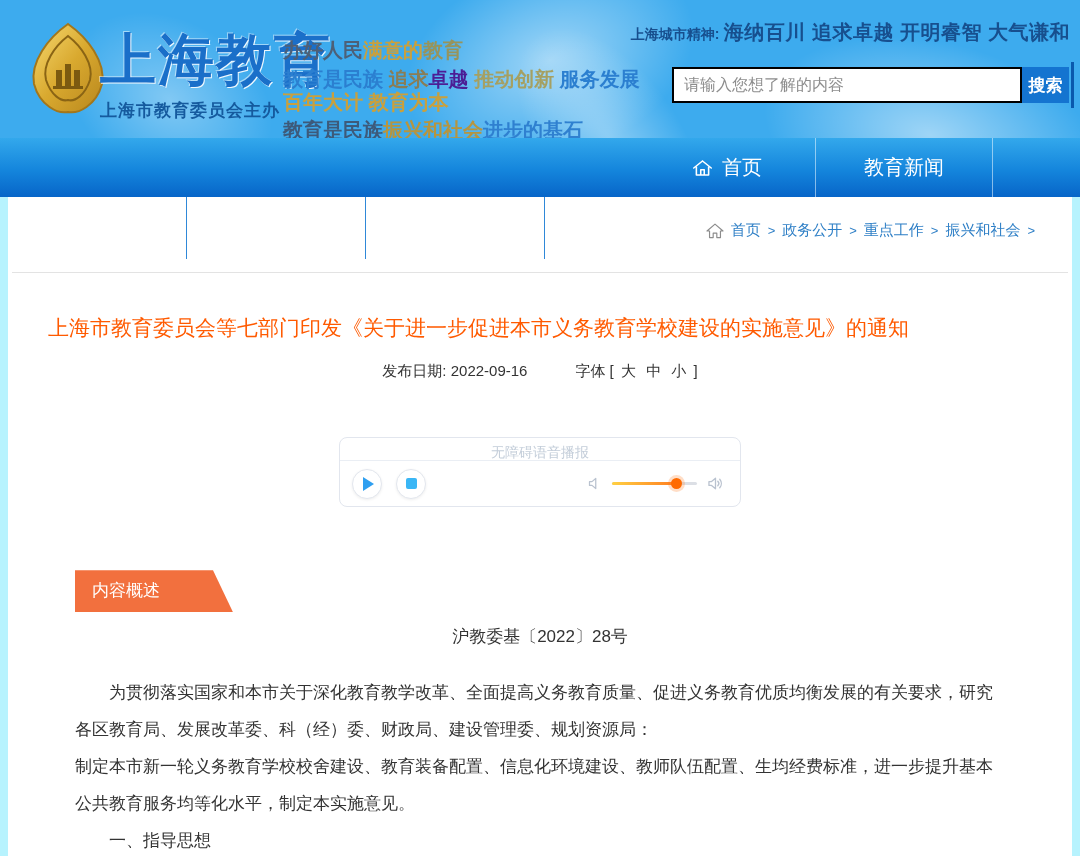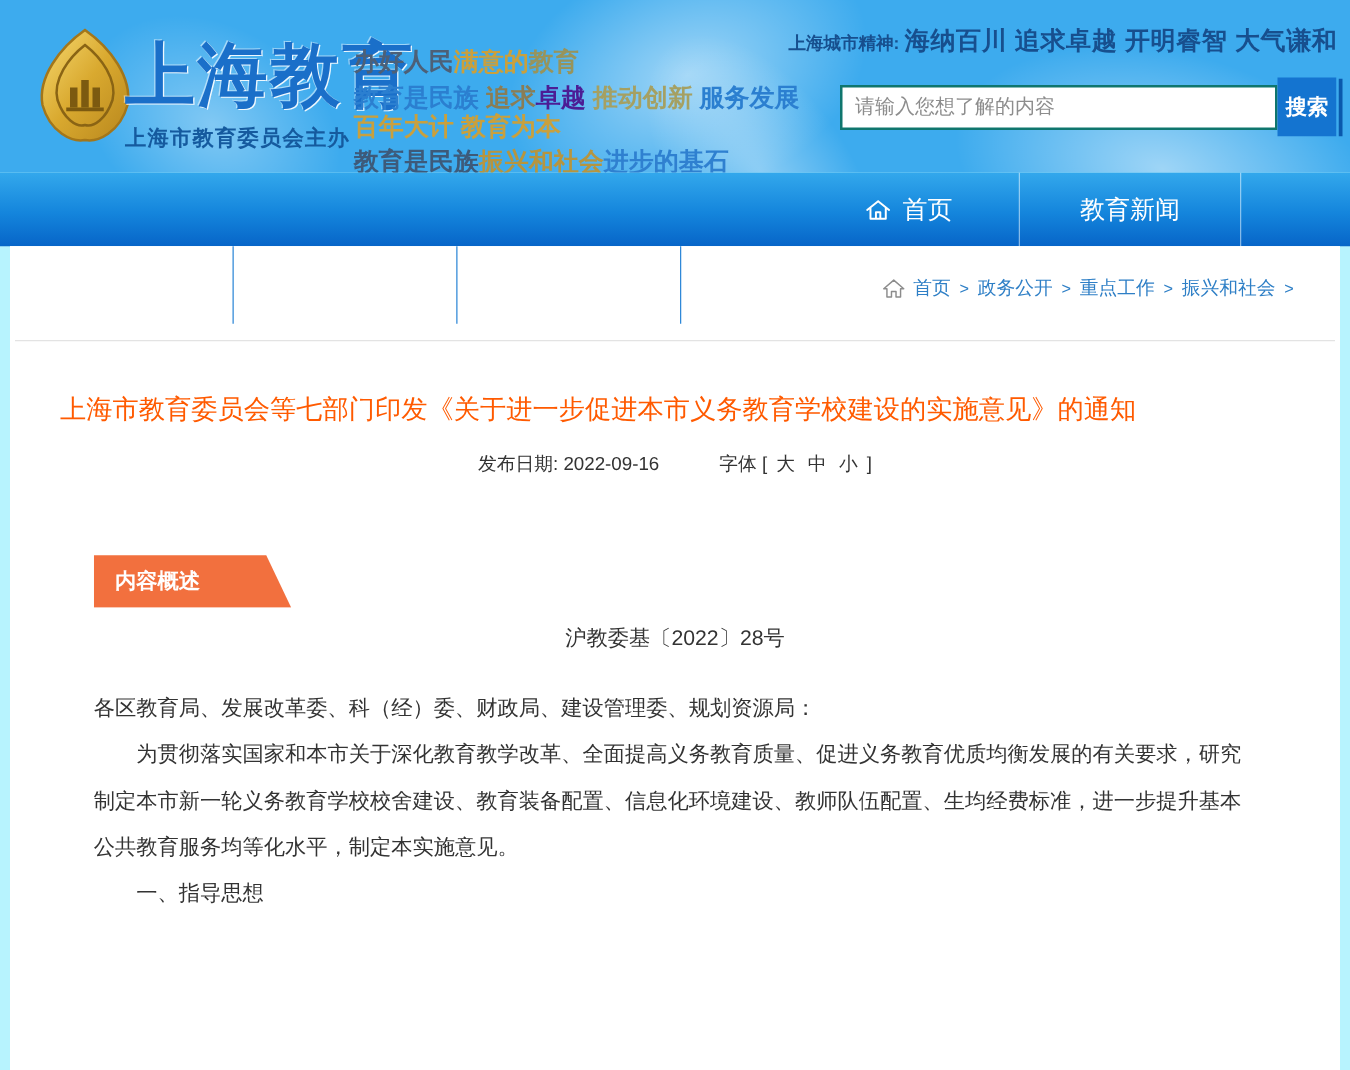--- a/index.html
+++ b/index.html
@@ -40,27 +40,27 @@
   .slogan-line { margin-bottom:9px; }
   .slogan-line.l2 { margin-bottom:3px; }
   .slogan-line.l3 { margin-bottom:8px; }
 
   .spirit { position:absolute; top:19px; right:10px; color:#174f8e; white-space:nowrap; }
   .spirit-label { font-size:14px; font-weight:bold; }
   .spirit-value { font-size:20px; font-weight:bold; letter-spacing:.5px; }
 
   .searchbar { position:absolute; top:62px; right:6px; display:flex; align-items:center; }
   .search-input {
-    width:350px; height:36px; border:2px solid #0f766e; padding:0 10px;
+    width:350px; height:36px; border:2px solid #000000; padding:0 10px;
     font-size:16px; color:#555; background:#fff; outline:none;
     font-family:"Liberation Sans","DejaVu Sans",sans-serif;
   }
   .search-input::placeholder { color:#8d8d8d; }
   .search-btn {
-    width:47px; height:47px; border:none; background:#1474d0; color:#fff;
+    width:47px; height:36px; border:none; background:#1474d0; color:#fff;
     font-size:17px; font-weight:bold; cursor:pointer; padding:0;
     font-family:"Liberation Sans","DejaVu Sans",sans-serif;
   }
   .search-edge { width:3px; height:46px; background:#0a59ad; margin-left:2px; }
 
   
   .nav {
     height:59px; display:flex; justify-content:flex-end; align-items:stretch;
     background:linear-gradient(180deg,#33a8ec 0%,#1485dc 55%,#0765c8 100%);
   }
@@ -120,21 +120,21 @@
   .vol-track { position:relative; width:85px; height:3px; background:#dcdfe5; border-radius:2px; cursor:pointer; }
   .vol-fill { position:absolute; left:0; top:0; height:3px; border-radius:2px; background:linear-gradient(90deg,#ffd043,#ff7d1f); }
   .vol-thumb {
     position:absolute; right:-5px; top:-4px; width:11px; height:11px; border-radius:50%;
     background:#ff6a00; box-shadow:0 0 0 3px rgba(255,122,31,.25); cursor:pointer;
   }
 
   .banner {
     margin:63px 0 0 67px; width:158px; height:42px; background:#f2703e;
     clip-path:polygon(0 0,138px 0,158px 100%,0 100%);
-    color:#fff; font-size:17px; font-weight:bold; line-height:42px; padding-left:17px;
+    color:#fff; font-size:17px; font-weight:normal; line-height:42px; padding-left:17px;
   }
   .doc-num { margin-top:13px; text-align:center; font-size:17px; color:#333; }
 
   .body-text { margin:26px 67px 0; font-size:17px; color:#333; line-height:37px; }
   .body-line { white-space:nowrap; }
   .indent { text-indent:2em; }
 </style>
 </head>
 <body>
 
@@ -245,26 +245,51 @@
     <div class="meta-item">
       <span>字体</span>
       <span>[</span>
       <span class="font-size-link">大</span>
       <span class="font-size-link">中</span>
       <span class="font-size-link">小</span>
       <span>]</span>
     </div>
   </div>
 
+  <div class="audio">
+    <div class="audio-title">无障碍语音播报</div>
+    <div class="audio-controls">
+      <button class="ctl-btn play-btn">
+        <span class="play-tri"></span>
+      </button>
+      <button class="ctl-btn">
+        <span class="stop-sq"></span>
+      </button>
+      <div class="vol">
+        <svg width="15" height="15" viewBox="0 0 24 24">
+          <path d="M4 9 H8 L14 4 V20 L8 15 H4 Z" fill="none" stroke="#b9c2cf" stroke-width="2" stroke-linejoin="round"></path>
+        </svg>
+        <div class="vol-track">
+          <div class="vol-fill" style="width:76%">
+            <div class="vol-thumb"></div>
+          </div>
+        </div>
+        <svg width="17" height="17" viewBox="0 0 26 24">
+          <path d="M3 9 H7 L13 4 V20 L7 15 H3 Z" fill="none" stroke="#b9c2cf" stroke-width="2" stroke-linejoin="round"></path>
+          <path d="M16.5 8.5 a5 5 0 0 1 0 7 M19.5 5.5 a10 10 0 0 1 0 13" fill="none" stroke="#b9c2cf" stroke-width="2" stroke-linecap="round"></path>
+        </svg>
+      </div>
+    </div>
+  </div>
 
   <div class="banner">内容概述</div>
 
   <div class="doc-num">沪教委基〔2022〕28号</div>
 
   <div class="body-text">
+    <div class="body-line indent">为贯彻落实国家和本市关于深化教育教学改革、全面提高义务教育质量、促进义务教育优质均衡发展的有关要求，研究</div>
     <div class="body-line">各区教育局、发展改革委、科（经）委、财政局、建设管理委、规划资源局：</div>
-    <div class="body-line indent">为贯彻落实国家和本市关于深化教育教学改革、全面提高义务教育质量、促进义务教育优质均衡发展的有关要求，研究</div>
     <div class="body-line">制定本市新一轮义务教育学校校舍建设、教育装备配置、信息化环境建设、教师队伍配置、生均经费标准，进一步提升基本</div>
     <div class="body-line">公共教育服务均等化水平，制定本实施意见。</div>
     <div class="body-line indent">一、指导思想</div>
   </div>
 
 </div>
 
 </body></html>

